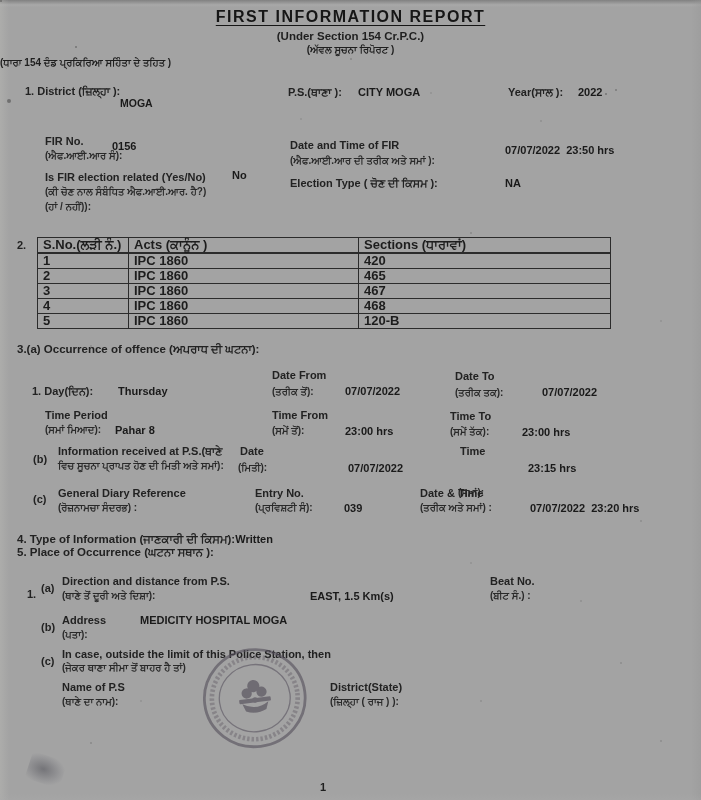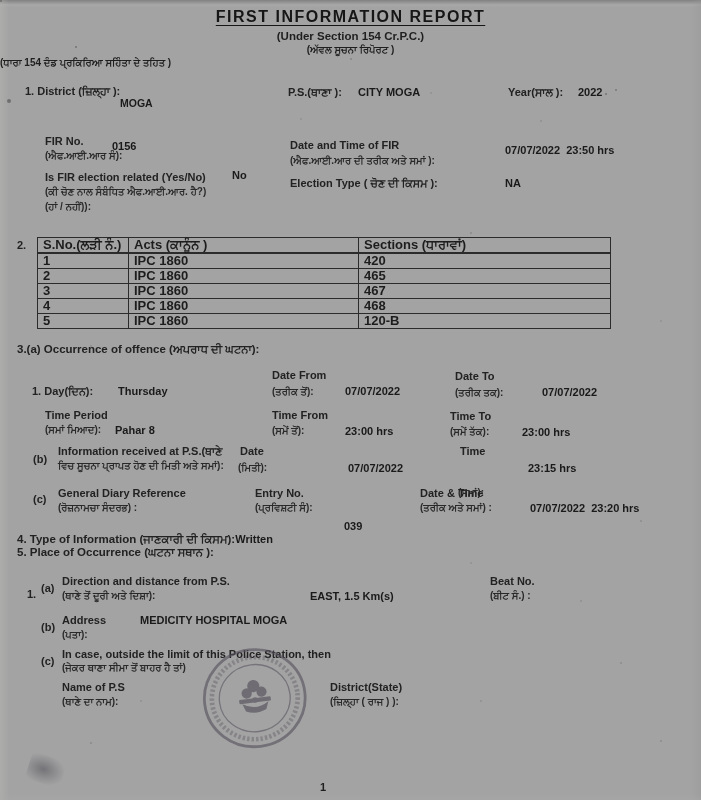--- a/index.html
+++ b/index.html
@@ -174,21 +174,21 @@
   <div class="abs val" style="left:348px;top:462px;">07/07/2022</div>
   <div class="abs en" style="left:460px;top:445px;">Time</div>
   <div class="abs pa" style="left:458px;top:462px;margin-top:25px;">(ਸਮਾਂ):</div>
   <div class="abs val" style="left:528px;top:462px;">23:15 hrs</div>
 
   <div class="abs en" style="left:33px;top:493px;">(c)</div>
   <div class="abs en" style="left:58px;top:487px;">General Diary Reference</div>
   <div class="abs pa" style="left:58px;top:502px;">(ਰੋਜ਼ਨਾਮਚਾ ਸੰਦਰਭ) :</div>
   <div class="abs en" style="left:255px;top:487px;">Entry No.</div>
   <div class="abs pa" style="left:255px;top:502px;">(ਪ੍ਰਵਿਸ਼ਟੀ ਸੰ):</div>
-  <div class="abs val" style="left:344px;top:520px;">039</div>
+  <div class="abs val" style="left:344px;top:502px;">039</div>
   <div class="abs en" style="left:420px;top:487px;">Date &amp; Time</div>
   <div class="abs pa" style="left:420px;top:502px;">(ਤਰੀਕ ਅਤੇ ਸਮਾਂ) :</div>
   <div class="abs val" style="left:530px;top:502px;">07/07/2022  23:20 hrs</div>
 
   <div class="abs" style="left:17px;top:529px;">
     <span class="en" style="font-size:11.5px;">4. Type of Information (ਜਾਣਕਾਰੀ ਦੀ ਕਿਸਮ):</span><span class="val">Written</span>
   </div>
 
   <div class="abs en" style="left:17px;top:546px;font-size:11.5px;">5. Place of Occurrence (ਘਟਨਾ ਸਥਾਨ ):</div>
 

